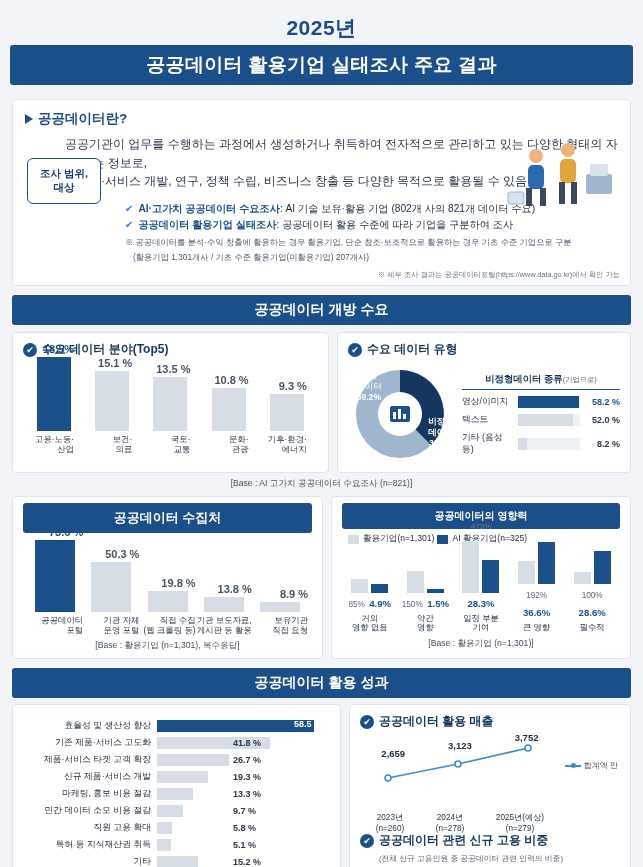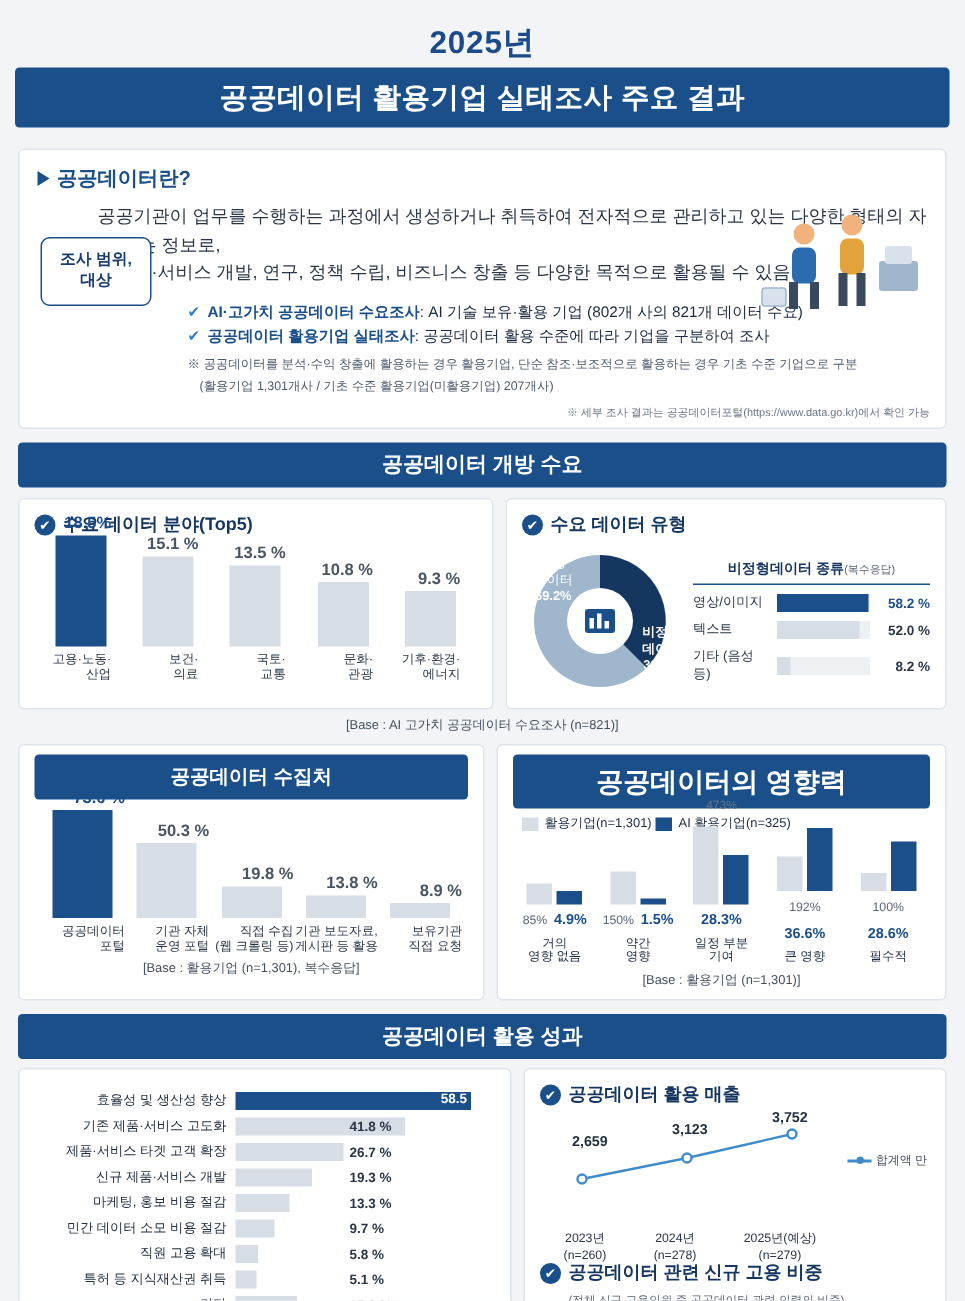--- a/index.html
+++ b/index.html
@@ -252,21 +252,21 @@
             <rect x="45" y="50" width="3" height="7" fill="#fff"></rect>
               <rect x="50" y="47" width="3" height="10" fill="#fff"></rect>
               <rect x="55" y="52" width="3" height="5" fill="#fff"></rect>
           </svg>
           <div class="c1"><span style="white-space:pre-line">정형
 데이터</span><br><b>69.2%</b></div>
           <div class="c2"><span style="white-space:pre-line">비정형
 데이터</span><br><b>30.8%</b></div>
         </div>
         <div class="tbl">
-          <div class="th"><span>비정형데이터 종류</span><span class="sm">(복수응답)</span></div>
+          <div class="th"><span>비정형데이터 종류</span><span class="sm">(기업으로)</span></div>
           <div class="r">
               <span class="nm">영상/이미지</span>
               <span class="tr">
                 <i class="hi" style="width:98%"></i>
               </span>
               <span class="pv hi">58.2 %</span>
             </div>
           <div class="r">
               <span class="nm">텍스트</span>
               <span class="tr">
@@ -319,21 +319,21 @@
             <div class="val gray">8.9 %</div>
             <div class="bar" style="height:10px"></div>
             <div class="lbl" style="white-space:pre-line">보유기관
 직접 요청</div>
           </div>
       </div>
       <div class="base">[Base : 활용기업 (n=1,301), 복수응답]</div>
     </div>
 
     <div class="panel" style="width:302px;padding-top:0">
-      <div class="sec-bar" style="margin:6px 0 4px;font-size:18px">공공데이터의 영향력</div>
+      <div class="sec-bar" style="margin:6px 0 4px;font-size:10px">공공데이터의 영향력</div>
       <div class="legend">
         <span class="li">
             <i class="sw gray"></i>
             <span>활용기업(n=1,301)</span>
           </span>
         <span class="li">
             <i class="sw navy"></i>
             <span>AI 활용기업(n=325)</span>
           </span>
       </div>

